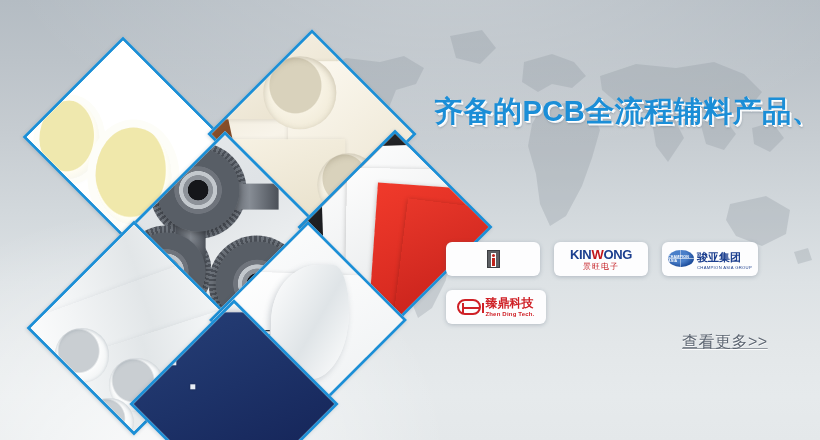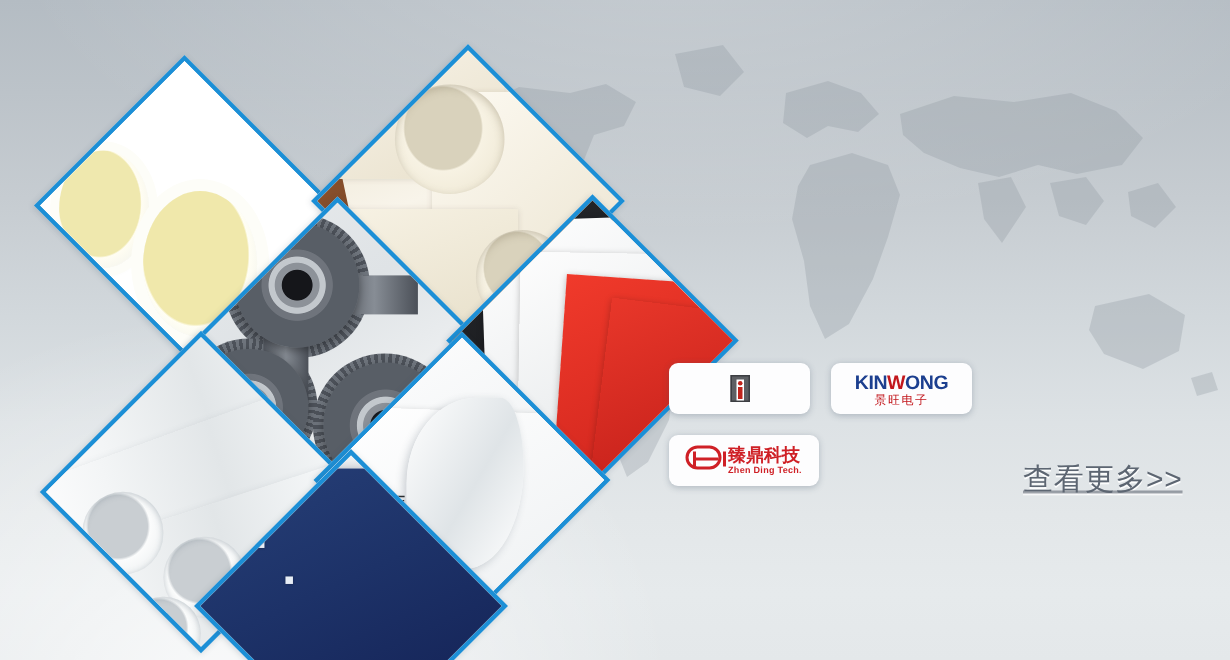--- a/index.html
+++ b/index.html
@@ -230,34 +230,34 @@
     background:radial-gradient(ellipse at 40% 35%, #4a7fc9 0 40%, #1f4f9e 70%, #15397a 100%);
     position:relative; display:flex; align-items:center; justify-content:center; overflow:hidden; }
   .ca-globe::before { content:""; position:absolute; left:0; top:46%; width:100%; height:1px; background:rgba(255,255,255,.6); }
   .ca-globe::after  { content:""; position:absolute; left:46%; top:0; width:1px; height:100%; background:rgba(255,255,255,.45); }
   .ca-globe-text { position:relative; font-size:3.6px; font-weight:bold; color:#fff; letter-spacing:.2px; z-index:2; }
   .ca-txt { line-height:1; }
   .ca-cn { font-size:11px; font-weight:bold; color:#1c3f8f; letter-spacing:0; }
   .ca-en { font-size:4.2px; color:#1c3f8f; letter-spacing:.3px; margin-top:2px; }
 
   
-  .zd-wrap { display:flex; align-items:flex-start; gap:4px; }
+  .zd-wrap { display:flex; align-items:center; gap:4px; }
   .zd-mark { width:24px; height:16px; border-radius:11px; border:2px solid #cf2026;
     position:relative; display:flex; align-items:center; justify-content:center; }
   .zd-mark::before { content:""; position:absolute; left:3px; top:2px; width:18px; height:10px;
     border-left:2px solid #cf2026; border-right:2px solid #cf2026; }
   .zd-mark::after { content:""; position:absolute; left:4px; top:6px; width:16px; height:2px; background:#cf2026; }
   .zd-txt { line-height:1; }
   .zd-cn { font-size:12px; font-weight:bold; color:#cf2026; letter-spacing:0; }
   .zd-en { font-size:6px; font-weight:bold; color:#cf2026; letter-spacing:.2px; margin-top:2px; }
 
   
   #more-link {
-    position:absolute; left:258px; top:306px;
-    font-size:20px; color:#5d6672; letter-spacing:.5px;
+    position:absolute; left:258px; top:332px;
+    font-size:16px; color:#5d6672; letter-spacing:.5px;
     text-decoration:none; cursor:pointer;
     text-shadow:0 1px 0 rgba(255,255,255,.9);
   }
   #more-link span { text-decoration:underline; text-decoration-color:rgba(93,102,114,.6); }
 </style>
 </head>
 <body>
 
 <div id="banner">
 
@@ -360,37 +360,49 @@
         <div class="bag"></div>
         <div class="dot d1"></div>
         <div class="dot d2"></div>
         <div class="dot d3"></div>
       </div>
     </div>
   </div>
 
   <div id="textblock">
 
+    <div class="headline" id="headline-1">齐备的PCB全流程辅料产品、</div>
 
 
     <div class="logo-box" id="logo-topsearch">
       <div class="ts-wrap">
         <span class="ts-mark">
           <span class="ts-i-stem"></span>
         </span>
       </div>
     </div>
 
     <div class="logo-box" id="logo-kinwong">
       <div class="kw-wrap">
         <div class="kw-top"><span>KIN</span><span class="w">W</span><span>ONG</span></div>
         <div class="kw-sub">景旺电子</div>
       </div>
     </div>
 
+    <div class="logo-box" id="logo-champion">
+      <div class="ca-wrap">
+        <span class="ca-globe">
+          <span class="ca-globe-text">CHAMPION ASIA</span>
+        </span>
+        <span class="ca-txt">
+          <span class="ca-cn">骏亚集团</span>
+          <span class="ca-en" style="display:block">CHAMPION ASIA GROUP</span>
+        </span>
+      </div>
+    </div>
 
     <div class="logo-box" id="logo-zhending">
       <div class="zd-wrap">
         <span class="zd-mark"></span>
         <span class="zd-txt">
           <span class="zd-cn" style="display:block">臻鼎科技</span>
           <span class="zd-en" style="display:block">Zhen Ding Tech.</span>
         </span>
       </div>
     </div>

